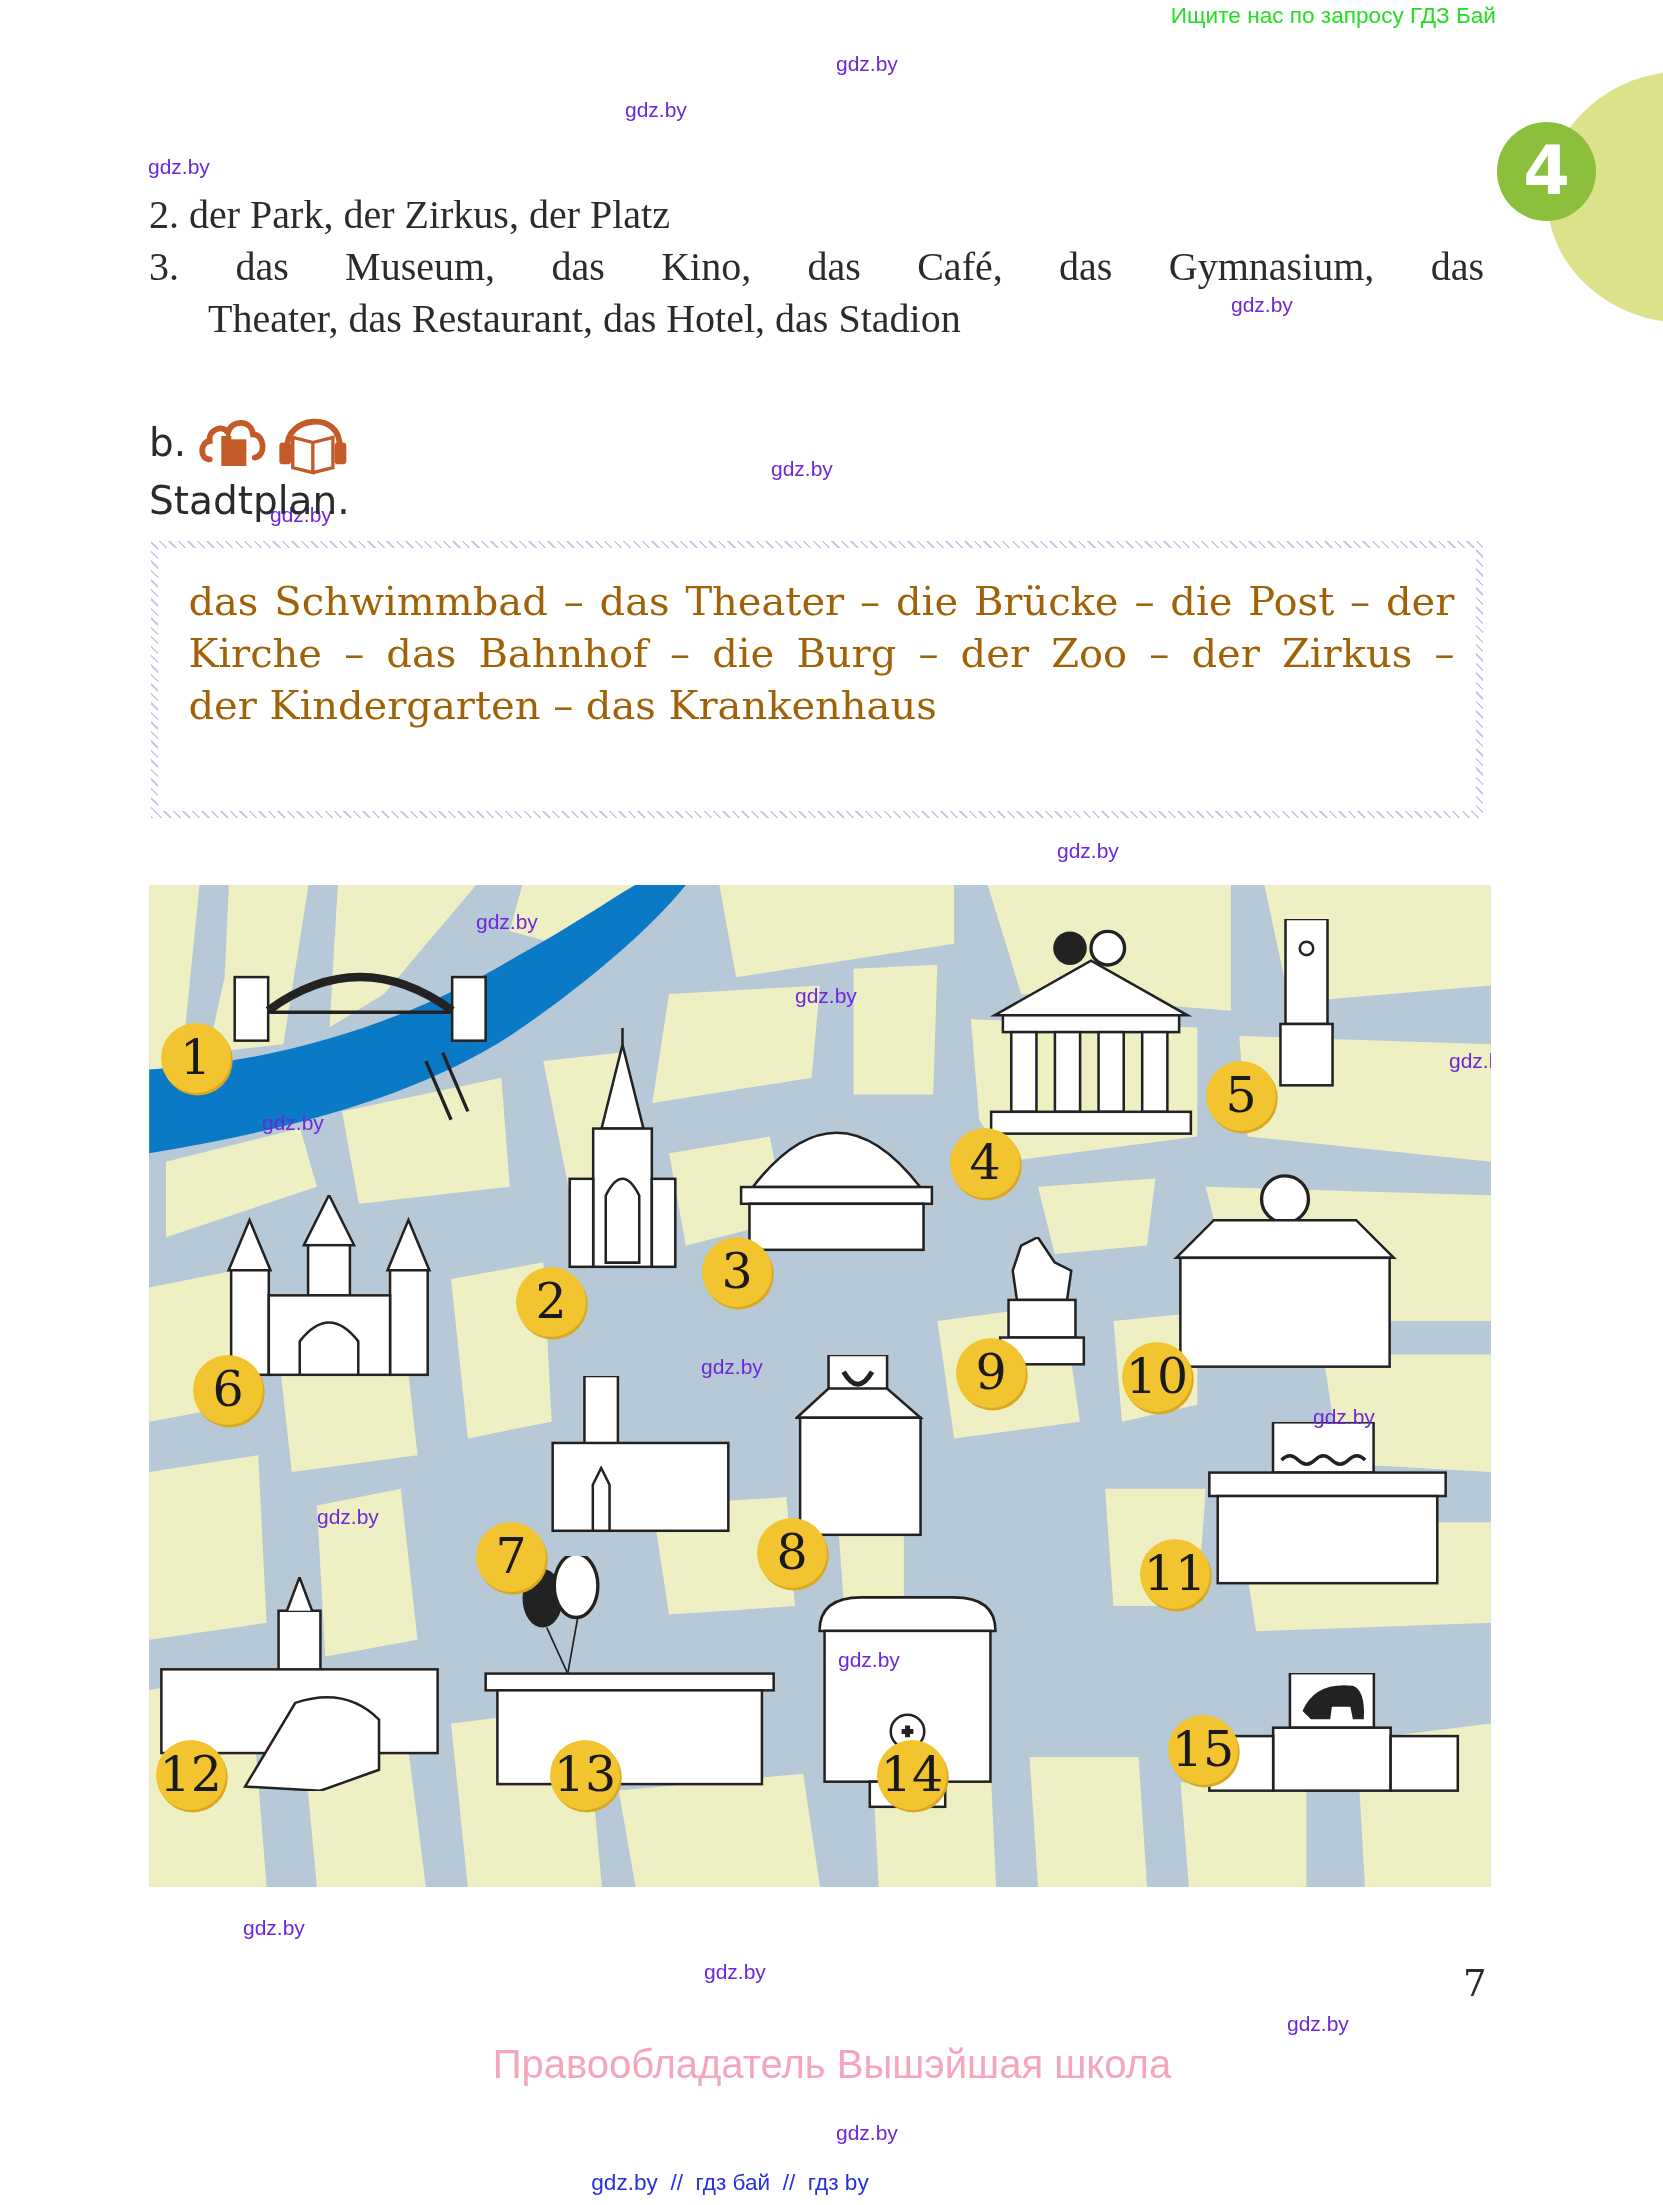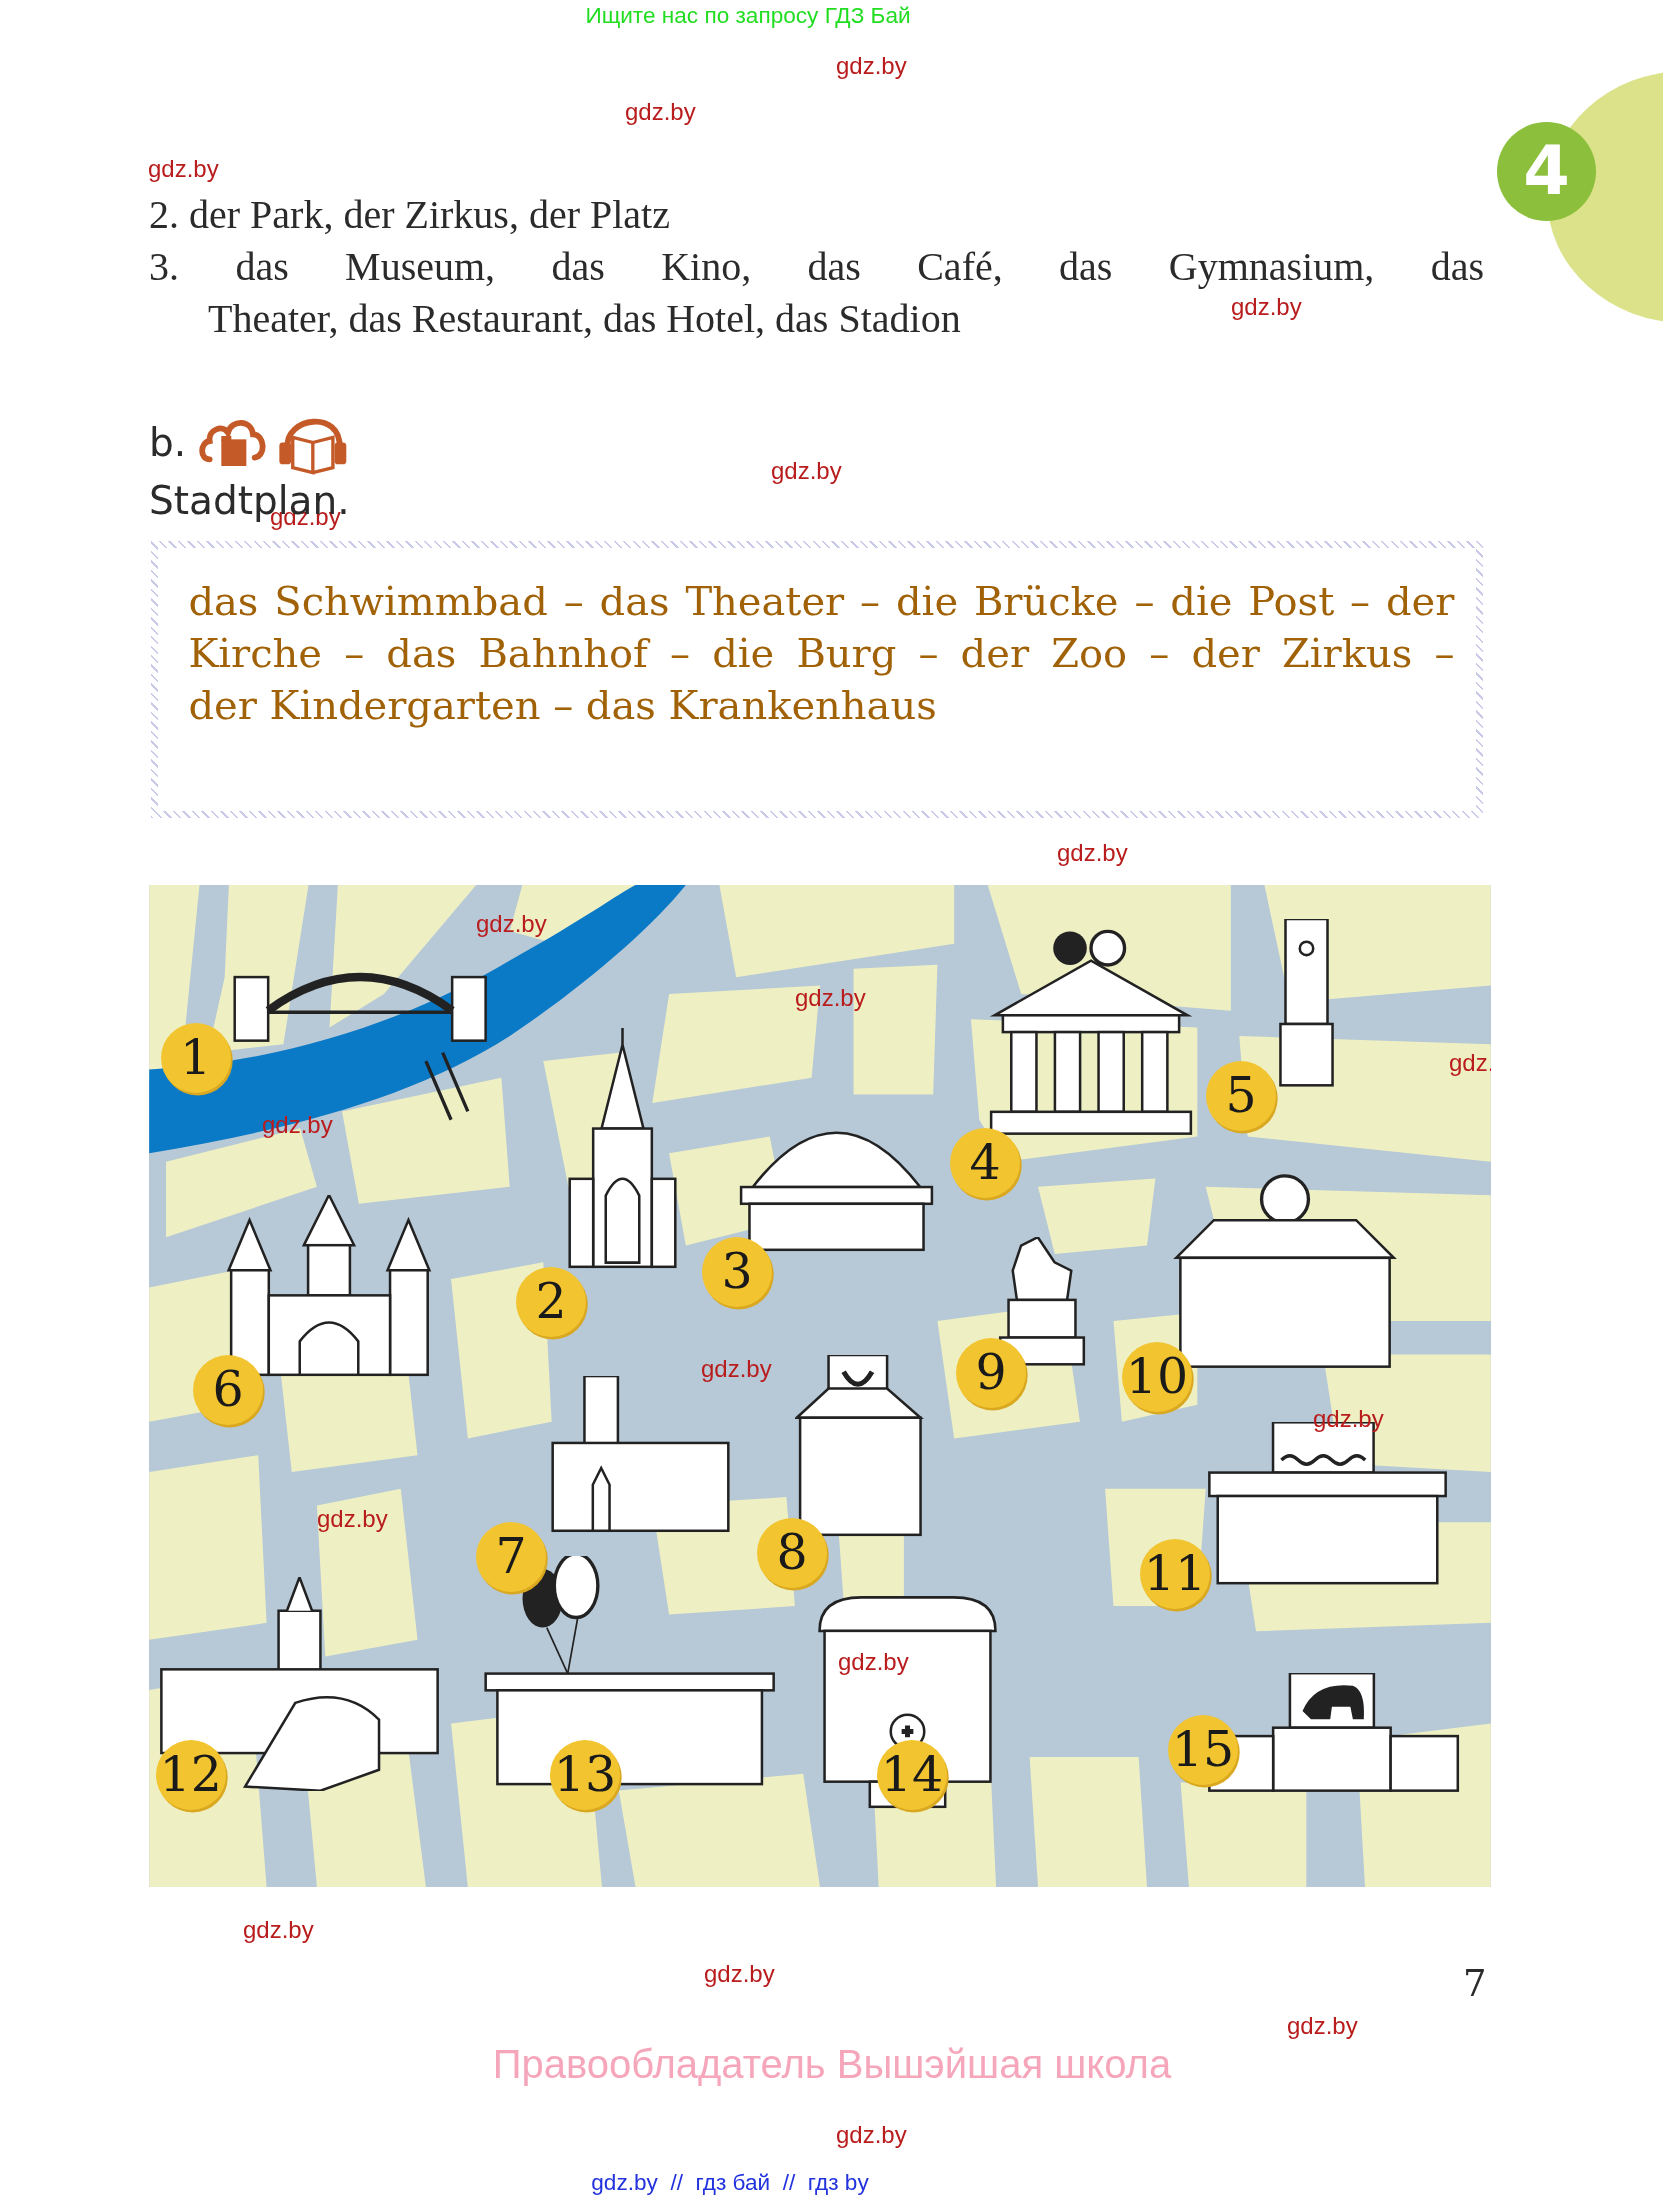--- a/index.html
+++ b/index.html
@@ -1,19 +1,19 @@
 <!DOCTYPE html>
 <html style="font-size:13.4px"><head>
 <meta charset="utf-8">
 <style>
   html,body{margin:0;padding:0;background:#ffffff;}
   body{width:1664px;height:2205px;position:relative;overflow:hidden;font-family:"Liberation Sans",sans-serif;color:#2b2b2b;}
   .abs{position:absolute;}
-  .wm{position:absolute;font-family:"Liberation Sans",sans-serif;font-size:24px;color:#b91c1c;white-space:nowrap;text-align:center;}
-  .top-banner{position:absolute;top:3.4px;left:0;width:1496px;text-align:center;font-size:22.6px;color:#22dd22;}
+  .wm{position:absolute;font-family:"Liberation Sans",sans-serif;font-size:21px;color:#6d28d9;white-space:nowrap;text-align:center;}
+  .top-banner{position:absolute;top:3.4px;left:0;width:1496px;text-align:right;font-size:22.6px;color:#22dd22;}
   .tab-big{position:absolute;left:1547px;top:71px;width:277px;height:252px;border-radius:50%;background:#dbe28a;}
   .tab-num{position:absolute;left:1497px;top:122px;width:99px;height:99px;border-radius:50%;background:#8cbf3c;color:#fff;font-family:"DejaVu Sans",sans-serif;font-weight:bold;font-size:67px;line-height:99px;text-align:center;}
   .serif{font-family:Liberation Serif, serif;font-size:40px;color:#2b2b2b;white-space:nowrap;}
   .list-line{position:absolute;left:149px;}
   .justify{text-align:justify;text-align-last:justify;}
   .task{position:absolute;left:149px;top:409px;width:1335px;font-family:"DejaVu Sans",sans-serif;font-size:39px;color:#2b2b2b;}
   .task .row1{display:flex;align-items:center;justify-content:space-between;}
   .icons{display:inline-flex;gap:8.4px;margin:0 15px 0 11.7px;vertical-align:middle;}
   .vocab-box{position:absolute;left:151px;top:541px;width:1332px;height:277px;box-sizing:border-box;border:4.2px solid transparent;
     background:repeating-linear-gradient(45deg,#c9c9e8 0 1.7px,transparent 1.7px 6.7px) border-box;}

